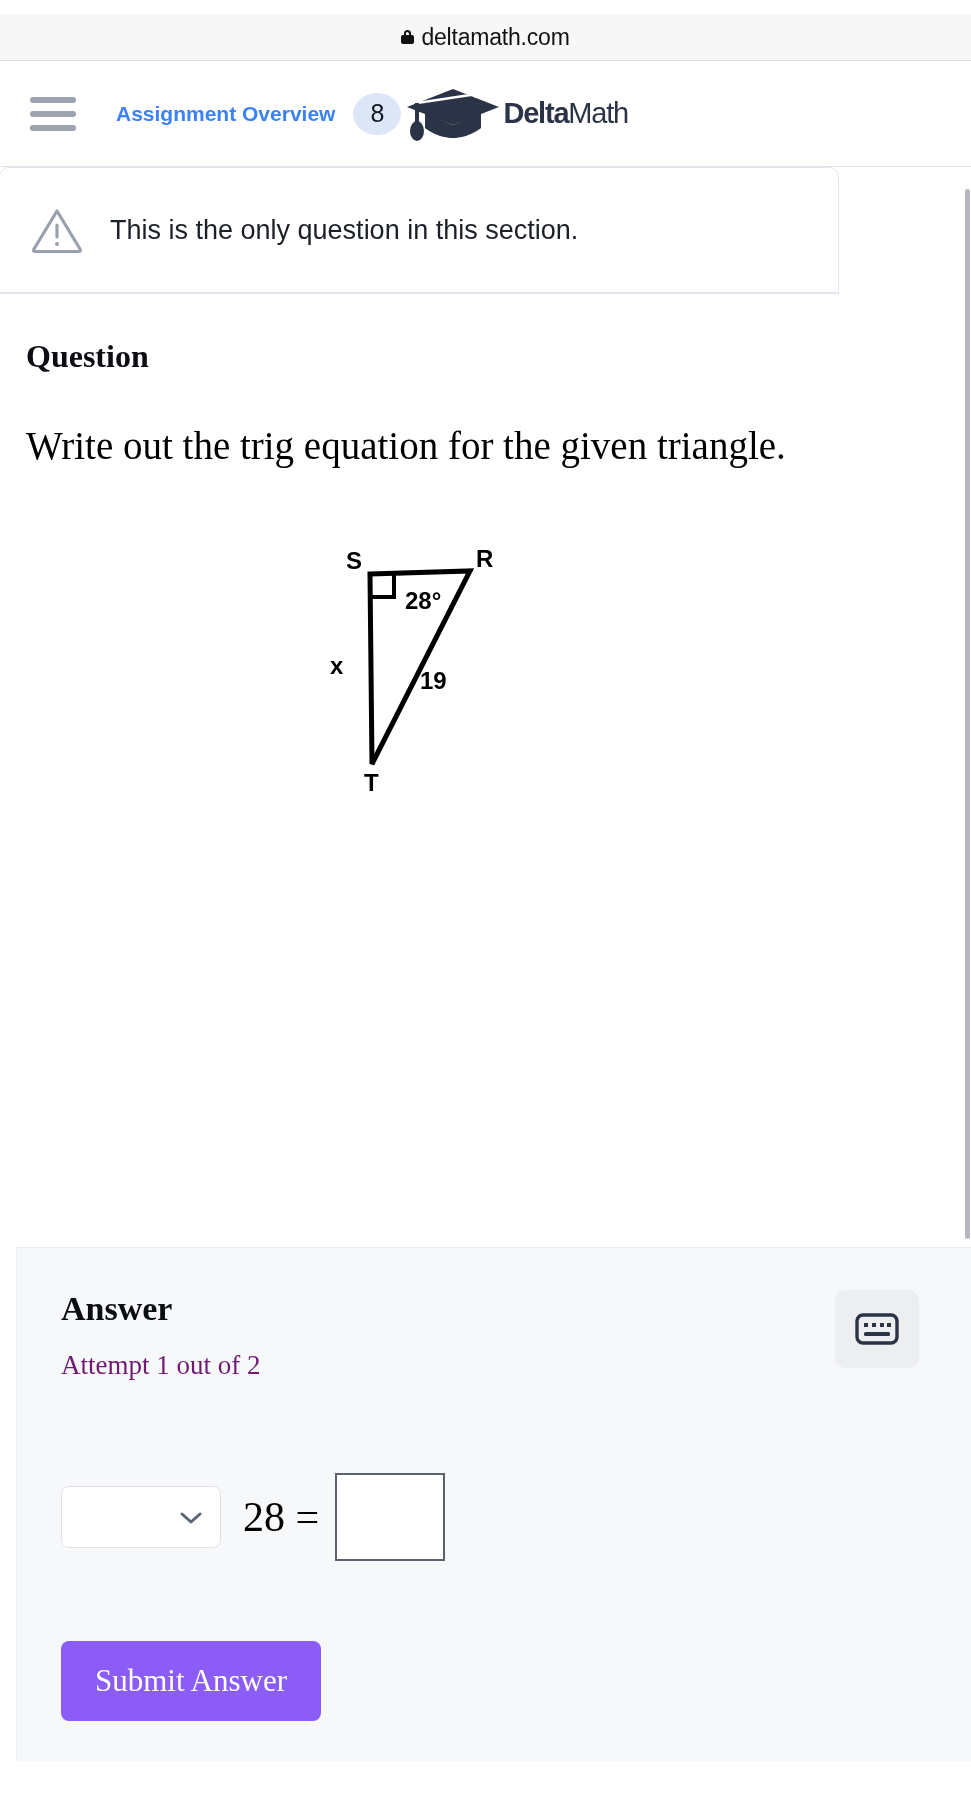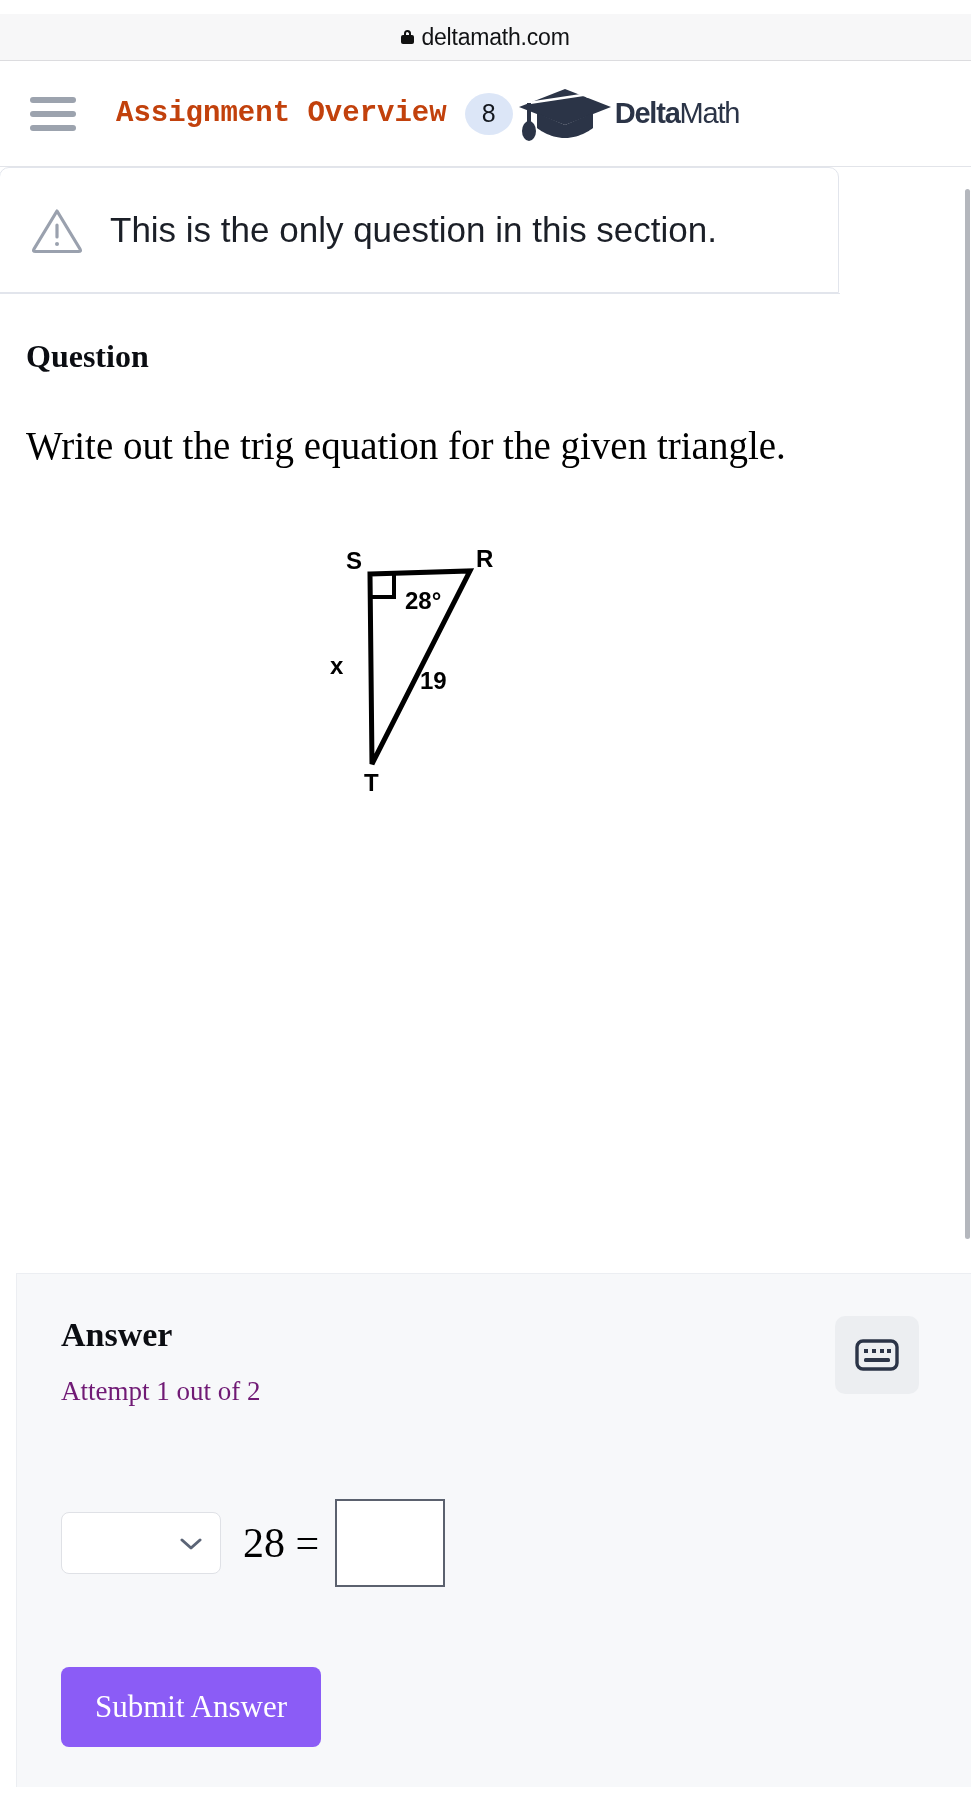--- a/index.html
+++ b/index.html
@@ -85,24 +85,24 @@
   }
   .hamburger span {
     display: block;
     height: 6px;
     width: 46px;
     background: #9ca3ae;
     border-radius: 3px;
   }
   .overview-link {
     margin-left: 40px;
-    color: #c2410c;
-    font-size: 29px;
+    color: #3b82f6;
+    font-size: 21px;
     font-weight: bold;
-    font-family: Liberation Mono, monospace;
+    font-family: Liberation Sans, sans-serif;
     text-decoration: none;
     white-space: nowrap;
     cursor: pointer;
   }
   .badge {
     margin-left: 18px;
     width: 48px;
     height: 42px;
     border-radius: 50%;
     background: #dce6f7;
@@ -161,21 +161,21 @@
     border-radius: 10px 10px 0 0;
     background: #ffffff;
     display: flex;
     align-items: center;
     gap: 26px;
     padding: 38px 30px;
     margin-left: -1px;
   }
   .warn-icon { width: 54px; height: 48px; flex: none; }
   .alert-text {
-    font-size: 35px;
+    font-size: 27px;
     color: #1b1f27;
     font-family: "Liberation Sans", sans-serif;
   }
 
   
   .question-body {
     width: 840px;
     box-sizing: border-box;
     border-top: 1px solid #e2e5ec;
     padding: 44px 26px 0 26px;
@@ -200,21 +200,21 @@
     display: flex;
     justify-content: center;
     margin-top: 56px;
   }
 
   
   .answer-card {
     position: absolute;
     left: 16px;
     right: 0;
-    top: 1106px;
+    top: 1080px;
     width: 955px;
     background: #f7f8fa;
     border-top: 1px solid #eceef2;
     border-left: 1px solid #eceef2;
     box-sizing: border-box;
     padding: 42px 44px 0 44px;
   }
   .answer-head {
     display: flex;
     align-items: flex-start;

